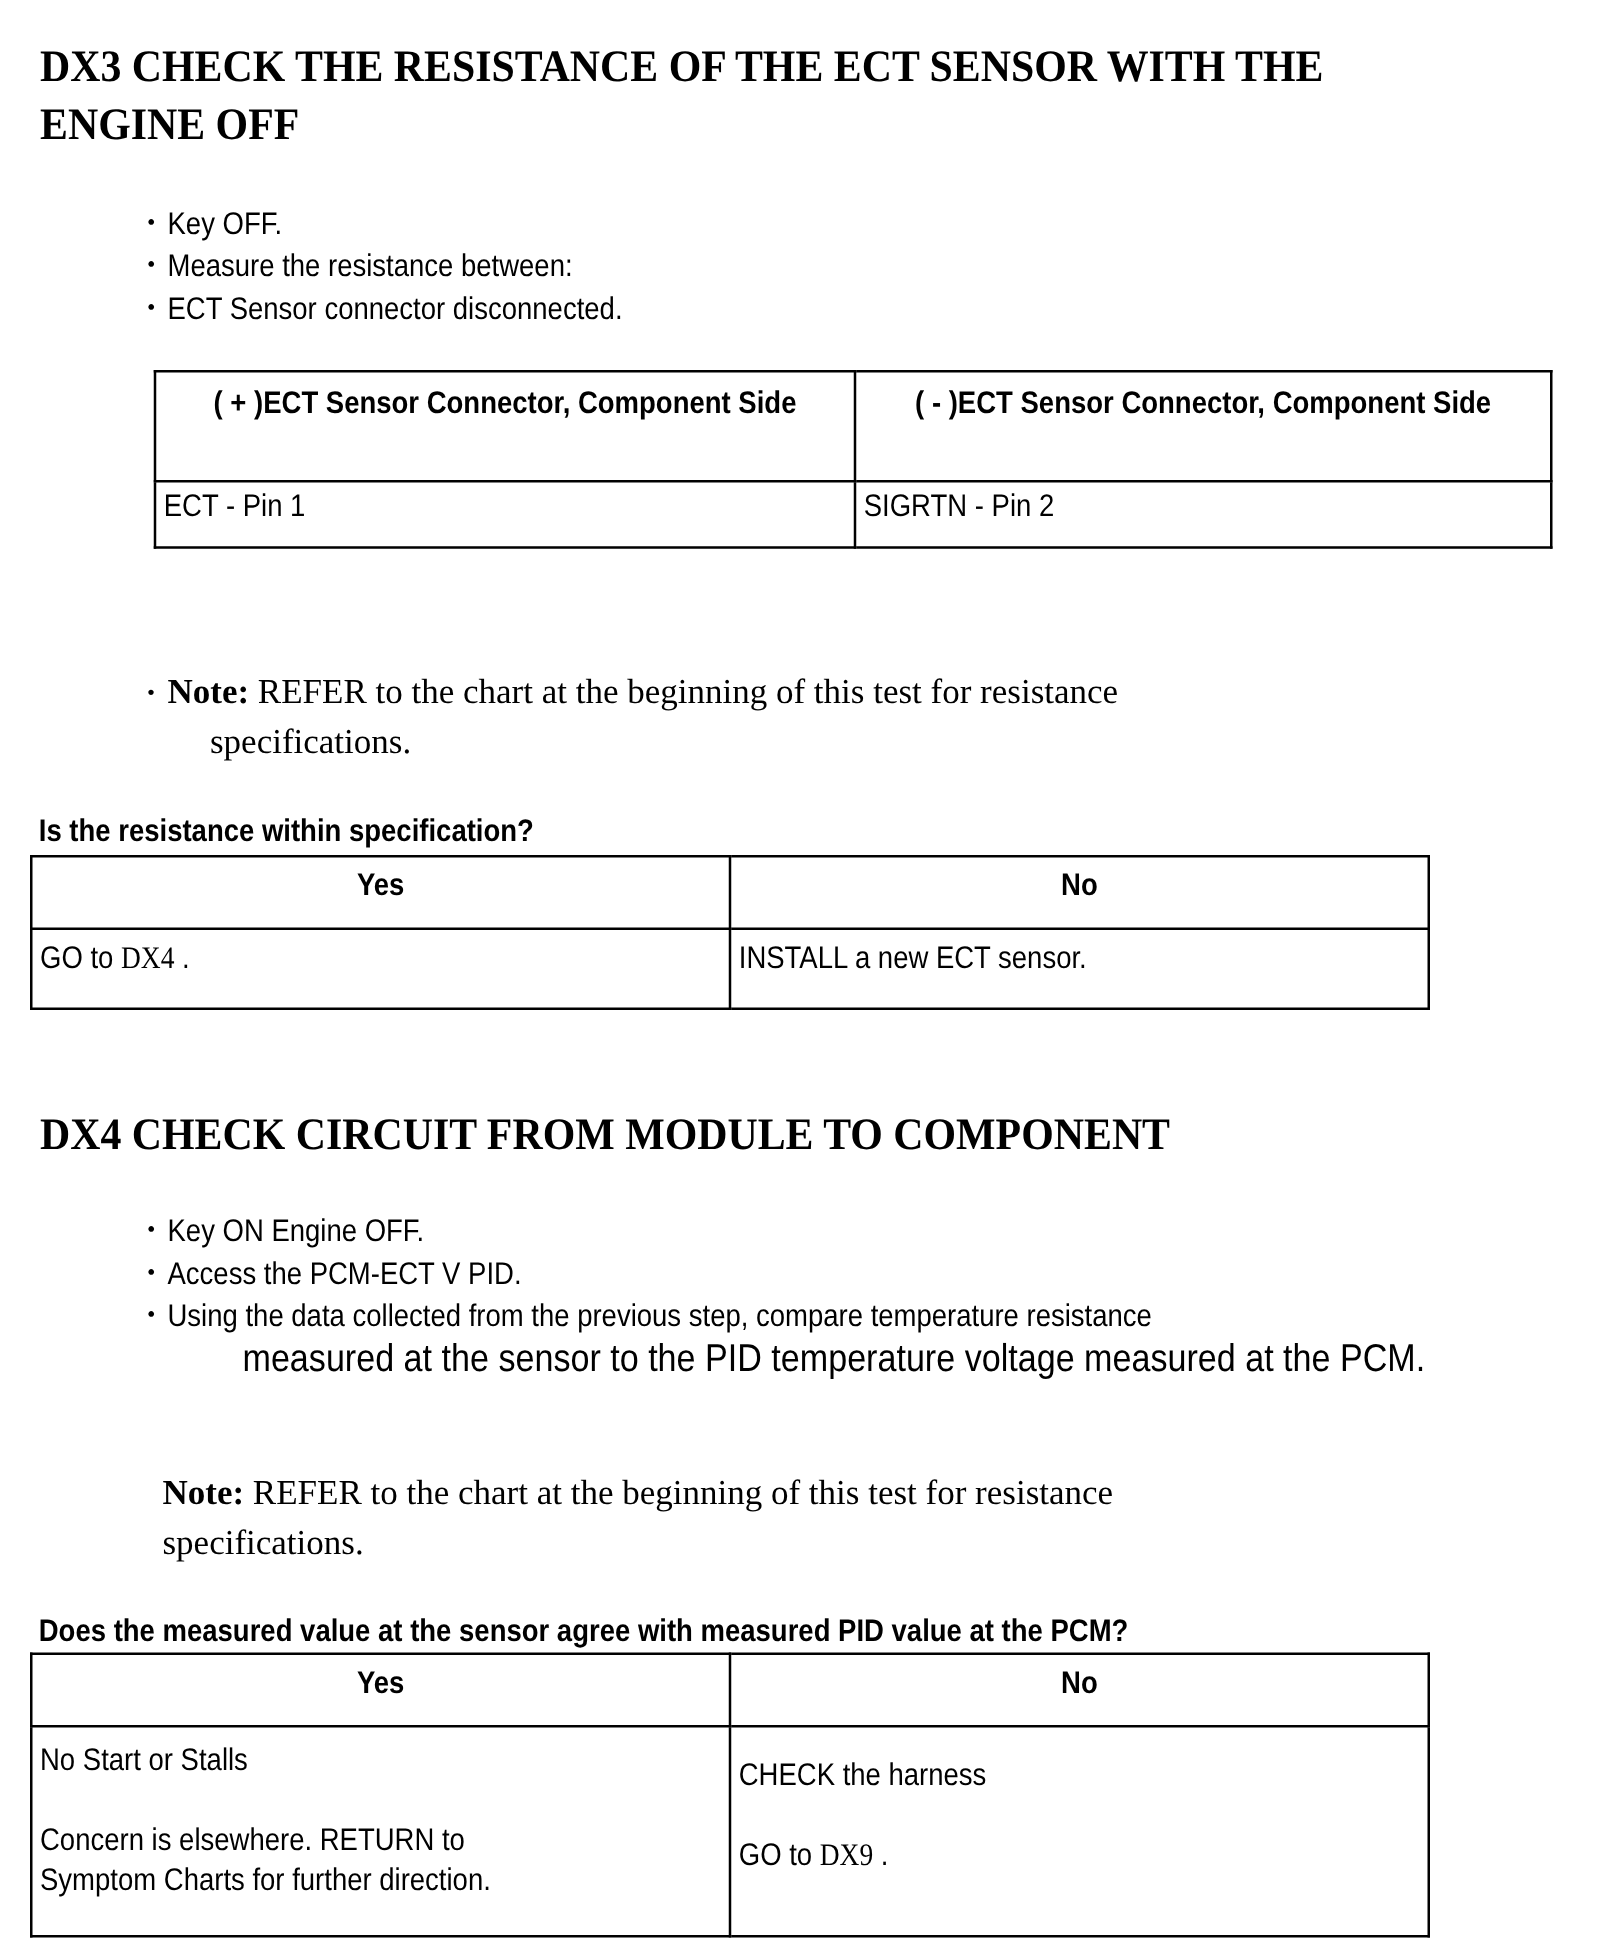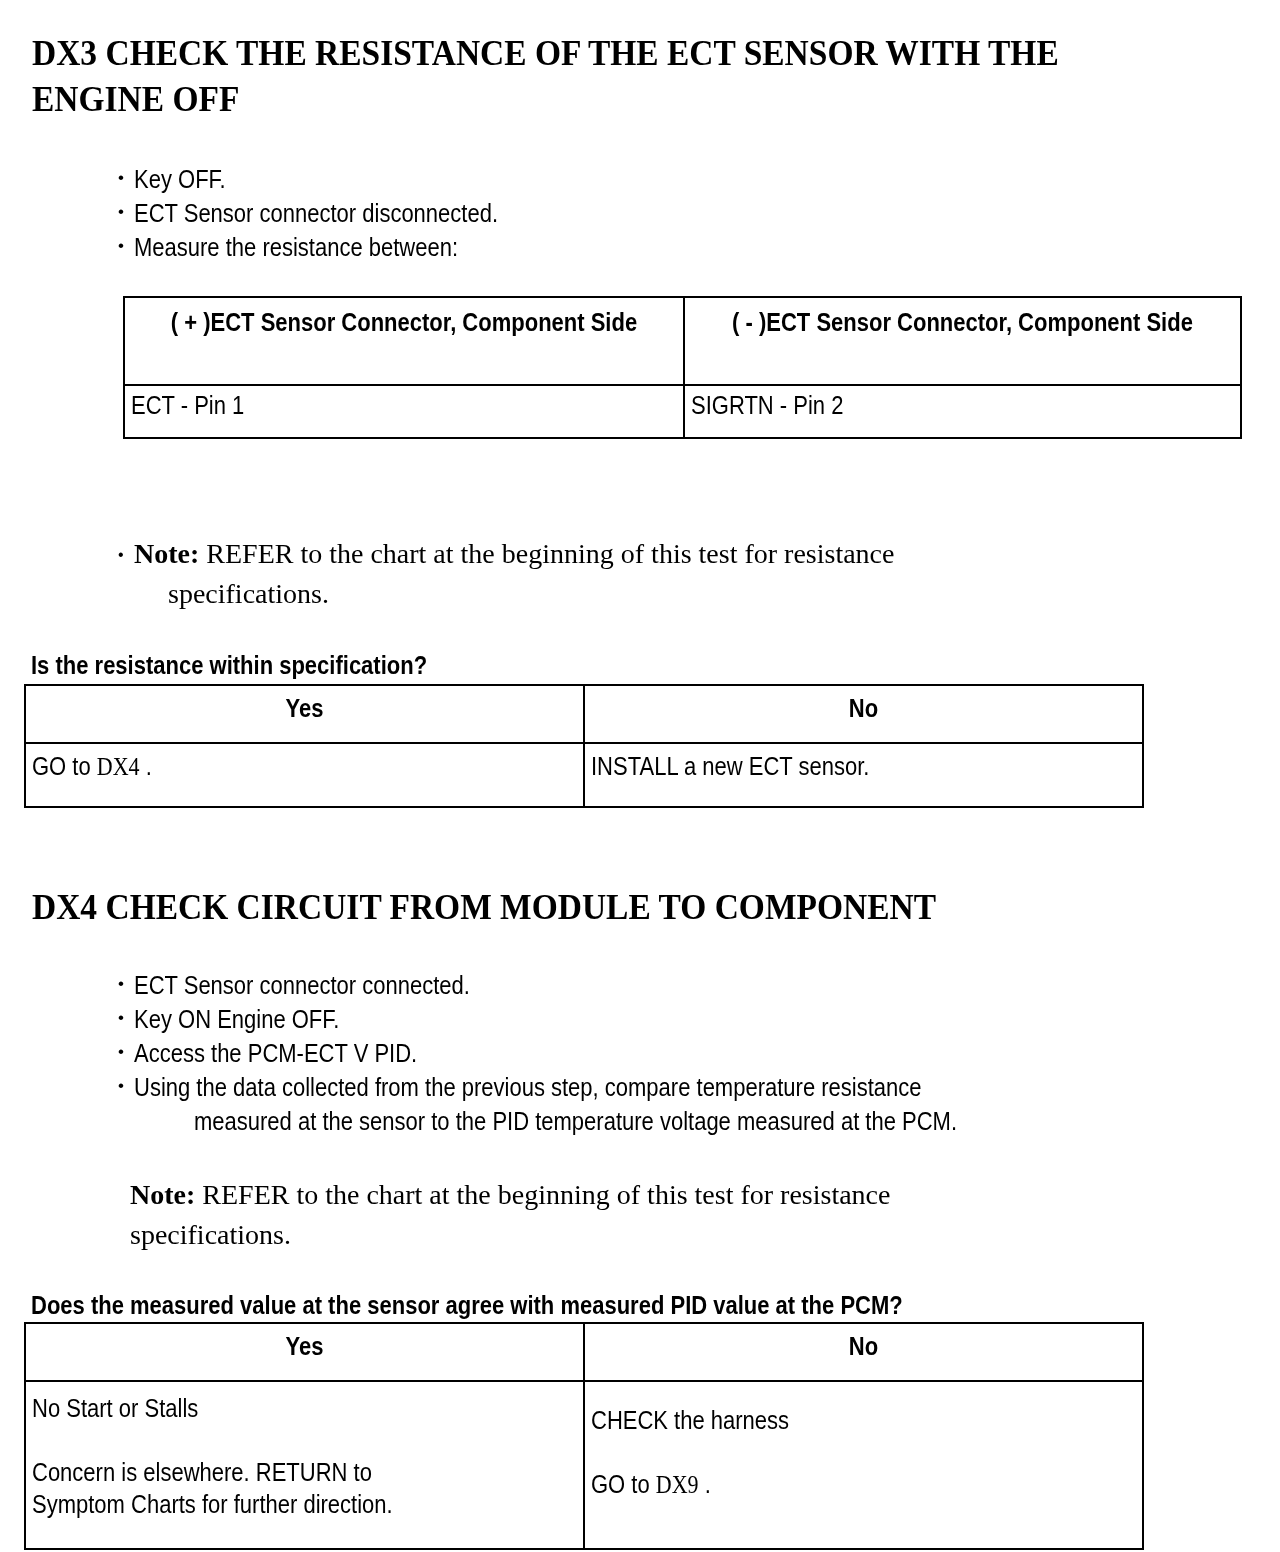--- a/index.html
+++ b/index.html
@@ -59,21 +59,21 @@
   .bullet-item::before {
     content: "\2022";
     position: absolute;
     left: 0;
     top: -1px;
     font-size: 17px;
   }
   .bullet-cont {
     padding-left: 60px;
     font-family: "Liberation Sans", sans-serif;
-    font-size: 25px;
+    font-size: 31px;
     line-height: 34px;
     text-decoration: underline;
   }
   .bullet-cont > .btxt {
     display: inline-block;
     transform: scaleX(0.88);
     transform-origin: left top;
     white-space: nowrap;
   }
 
@@ -175,24 +175,24 @@
 
 <div class="page">
 
   <div class="section-heading" style="left:32px; top:30px; width:1230px;">DX3 CHECK THE RESISTANCE OF THE ECT SENSOR WITH THE ENGINE OFF</div>
 
   <ul class="bullet-list" style="left:118px; top:162px;">
     <li class="bullet-item">
       <span class="btxt">Key OFF.</span>
     </li>
     <li class="bullet-item">
+      <span class="btxt">Measure the resistance between:</span>
+    </li>
+    <li class="bullet-item">
       <span class="btxt">ECT Sensor connector disconnected.</span>
-    </li>
-    <li class="bullet-item">
-      <span class="btxt">Measure the resistance between:</span>
     </li>
   </ul>
 
   <table class="tbl conn-tbl" style="left:123px; top:296px; width:1117px;">
     <colgroup>
         <col style="width:560px">
         <col style="width:557px">
       </colgroup>
     <tbody>
       <tr>
@@ -244,23 +244,20 @@
           <span class="cell-inner">INSTALL a new ECT sensor.</span>
         </td>
       </tr>
     </tbody>
   </table>
 
   <div class="section-heading" style="left:32px; top:884px; width:1230px;">DX4 CHECK CIRCUIT FROM MODULE TO COMPONENT</div>
 
   <ul class="bullet-list" style="left:118px; top:968px;">
     <li class="bullet-item">
-      <span class="btxt">ECT Sensor connector connected.</span>
-    </li>
-    <li class="bullet-item">
       <span class="btxt">Key ON Engine OFF.</span>
     </li>
     <li class="bullet-item">
       <span class="btxt">Access the PCM-ECT V PID.</span>
     </li>
     <li class="bullet-item">
       <span class="btxt">Using the data collected from the previous step, compare temperature resistance</span>
       <div class="bullet-cont">
         <span class="btxt">measured at the sensor to the PID temperature voltage measured at the PCM.</span>
       </div>

